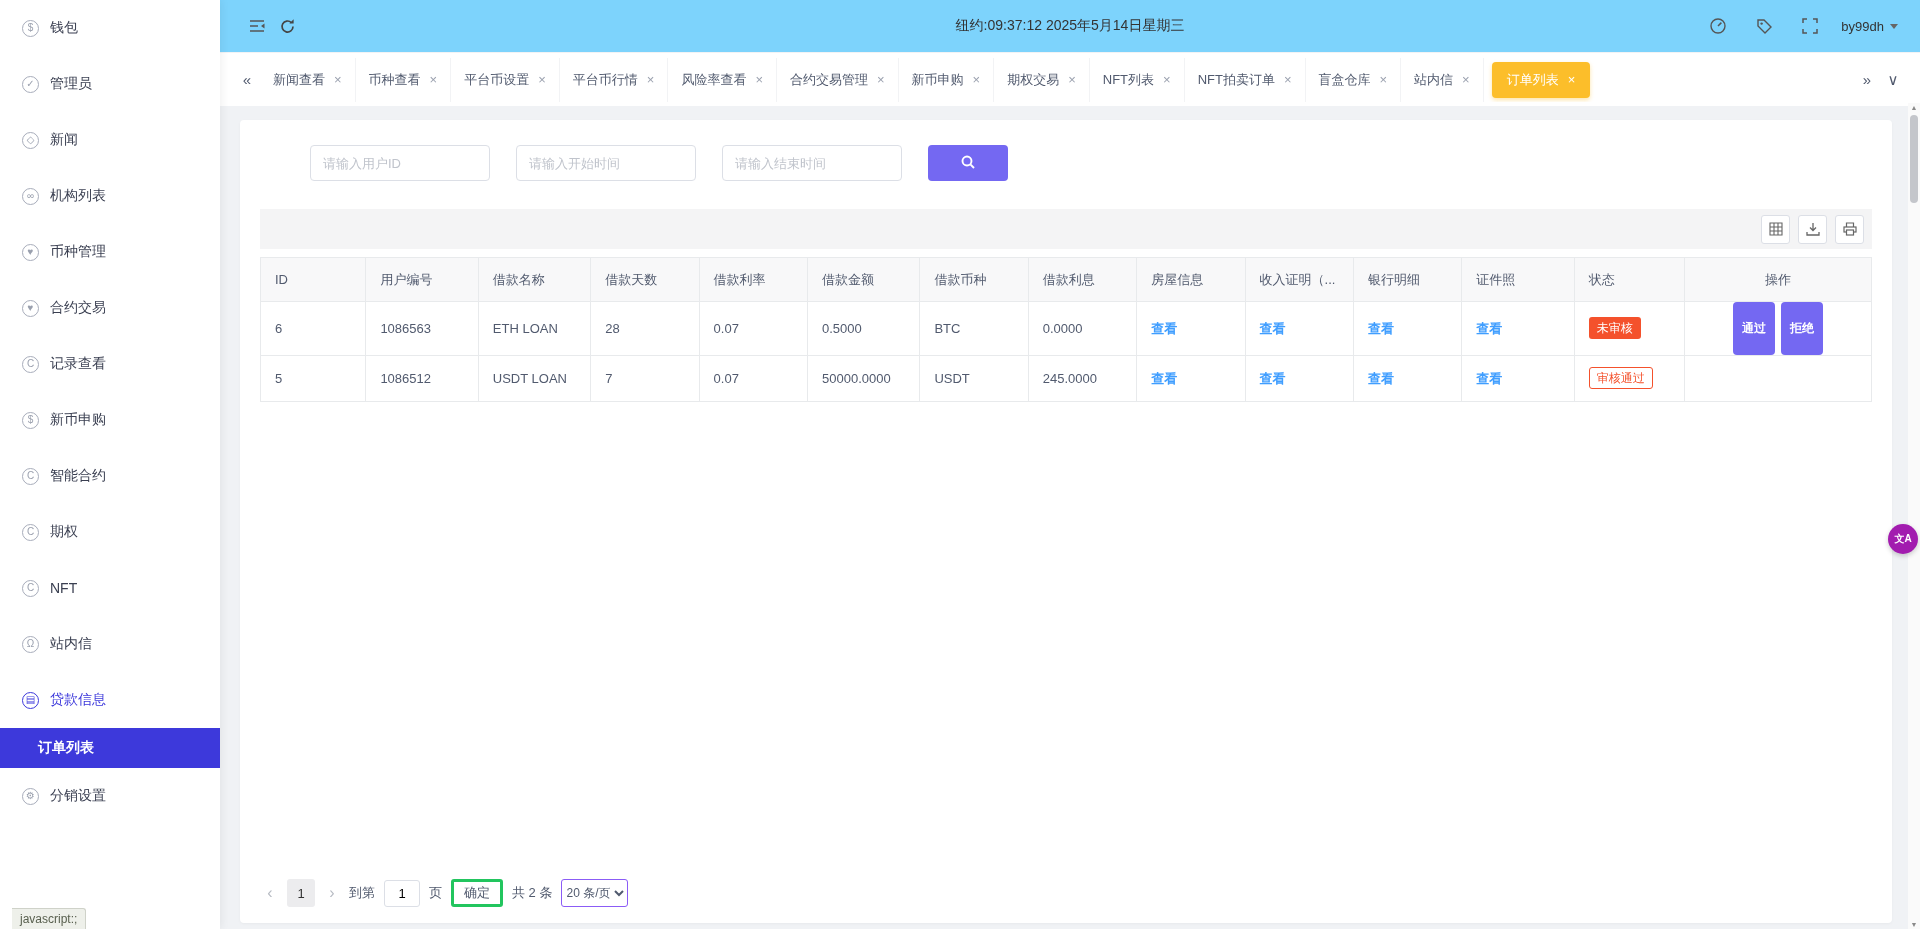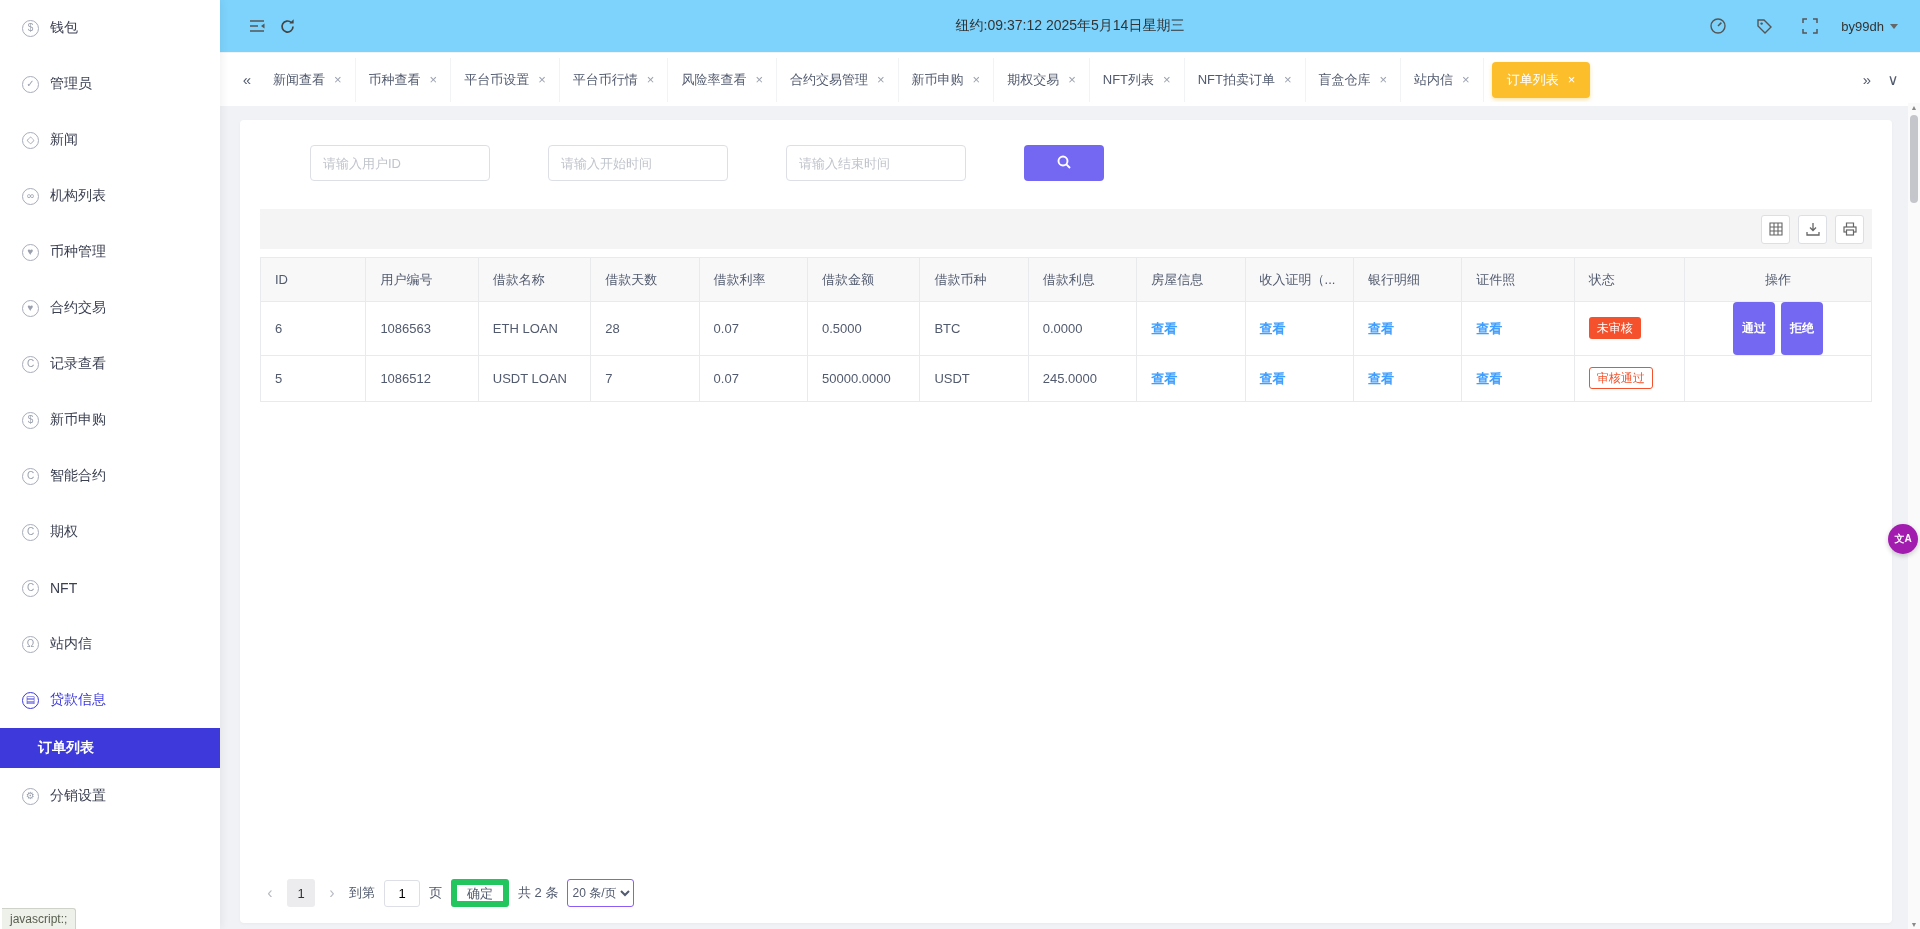--- a/index.html
+++ b/index.html
@@ -34,46 +34,46 @@
   .tabs { flex:1; display:flex; align-items:center; overflow:hidden; }
   .tab { display:flex; align-items:center; height:44px; padding:0 13px; font-size:13px; color:#515a6e; border-right:1px solid #f2f3f5; cursor:pointer; white-space:nowrap; }
   .tab .tab-x { margin-left:9px; color:#9aa0ae; font-size:13px; line-height:1; }
   .tab.active { background:var(--tab-active); color:#fff; height:36px; border-radius:4px; border-right:none; margin:0 8px; padding:0 15px; box-shadow:0 2px 4px rgba(252,190,42,.4); }
   .tab.active .tab-x { color:#fff; }
 
   .content { flex:1; padding:14px 28px 0 20px; min-height:0; }
   .card { background:#fff; border-radius:4px; height:803px; position:relative; box-shadow:0 1px 3px rgba(0,0,0,.04); }
 
   .search-row { display:flex; align-items:center; padding:25px 0 16px 70px; }
-  .inp { width:180px; height:36px; border:1px solid #dcdfe6; border-radius:4px; padding:0 12px; font-size:13px; color:#333; margin-right:58px; outline:none; font-family:inherit; }
+  .inp { width:180px; height:36px; border:1px solid #dcdfe6; border-radius:4px; padding:0 12px; font-size:13px; color:#333; margin-right:26px; outline:none; font-family:inherit; }
   .inp::placeholder { color:#c0c4cc; }
   .search-btn { width:80px; height:36px; background:var(--accent-purple); border:none; border-radius:4px; display:flex; align-items:center; justify-content:center; cursor:pointer; }
 
   .toolbar { margin:12px 20px 8px; height:40px; background:#f4f4f5; display:flex; align-items:center; justify-content:flex-end; gap:8px; padding-right:8px; }
   .tool-btn { width:29px; height:29px; background:#fff; border:1px solid #dcdfe6; border-radius:3px; display:flex; align-items:center; justify-content:center; cursor:pointer; }
 
   table { margin:0 20px; width:calc(100% - 40px); border-collapse:collapse; table-layout:fixed; }
   th { background:#f8f8f9; font-weight:normal; color:#515a6e; font-size:13px; height:44px; text-align:left; padding-left:14px; border:1px solid #e8eaec; overflow:hidden; white-space:nowrap; }
   td { font-size:13px; color:#515a6e; height:46px; padding-left:14px; border:1px solid #e8eaec; overflow:hidden; white-space:nowrap; }
   th:last-child, td:last-child { text-align:center; padding-left:0; }
   .view-link { color:var(--link-blue); font-weight:bold; text-decoration:none; cursor:pointer; }
   .badge-filled { background:var(--status-red); color:#fff; padding:4px 8px; border-radius:3px; font-size:12px; }
   .badge-outline { border:1px solid var(--status-red); color:var(--status-red); background:#fff; padding:3px 7px; border-radius:3px; font-size:12px; }
   .act-btn { background:var(--accent-purple); color:#fff; border:none; border-radius:4px; padding:18px 9px; font-size:12px; font-weight:bold; margin:0 3px; cursor:pointer; font-family:inherit; }
 
   .pagination { position:absolute; left:22px; bottom:16px; display:flex; align-items:center; gap:9px; font-size:13px; color:#515a6e; }
   .pg-arrow { color:#b8bcc4; font-size:16px; width:16px; text-align:center; cursor:pointer; }
   .pg-num { width:28px; height:28px; background:#ececee; border-radius:3px; display:flex; align-items:center; justify-content:center; font-size:13px; color:#333; cursor:pointer; }
   .pg-input { width:36px; height:27px; border:1px solid #dcdfe6; border-radius:3px; text-align:center; font-size:13px; outline:none; font-family:inherit; }
-  .pg-btn { height:28px; border:6px solid #22c55e; background:#fff; border-radius:3px; padding:0 10px; font-size:13px; color:#515a6e; cursor:pointer; font-family:inherit; }
+  .pg-btn { height:28px; border:3px solid #22c55e; background:#fff; border-radius:3px; padding:0 10px; font-size:13px; color:#515a6e; cursor:pointer; font-family:inherit; }
   .pg-select { height:28px; border:1px solid #8b5cf6; border-radius:3px; font-size:12px; color:#515a6e; background:#fff; outline:none; font-family:inherit; }
 
   
   .float-translate { position:fixed; right:2px; top:524px; width:30px; height:30px; border-radius:50%; background:#a21caf; color:#fff; display:flex; align-items:center; justify-content:center; font-size:10px; font-weight:bold; box-shadow:0 2px 5px rgba(0,0,0,.2); cursor:pointer; z-index:9; }
-  .status-bubble { position:fixed; left:2px; bottom:0; background:#eef0ea; border:1px solid #cfd2c9; border-left:none; border-bottom:none; border-top-right-radius:3px; color:#59604f; font-size:12px; padding:3px 8px; z-index:9; }
+  .status-bubble { position:fixed; left:12px; bottom:0; background:#eef0ea; border:1px solid #cfd2c9; border-left:none; border-bottom:none; border-top-right-radius:3px; color:#59604f; font-size:12px; padding:3px 8px; z-index:9; }
   .scrollbar { position:fixed; right:0; top:103px; bottom:0; width:12px; background:#fafafa; z-index:8; }
   .scroll-arrow { position:absolute; left:0; width:12px; text-align:center; font-size:7px; color:#8a8a8a; }
   .scroll-thumb { position:absolute; top:12px; left:2px; width:8px; height:88px; background:#c4c6cb; border-radius:4px; cursor:pointer; }
 </style>
 </head>
 <body>
 
 <div class="app">
 
   <aside class="sidebar">

